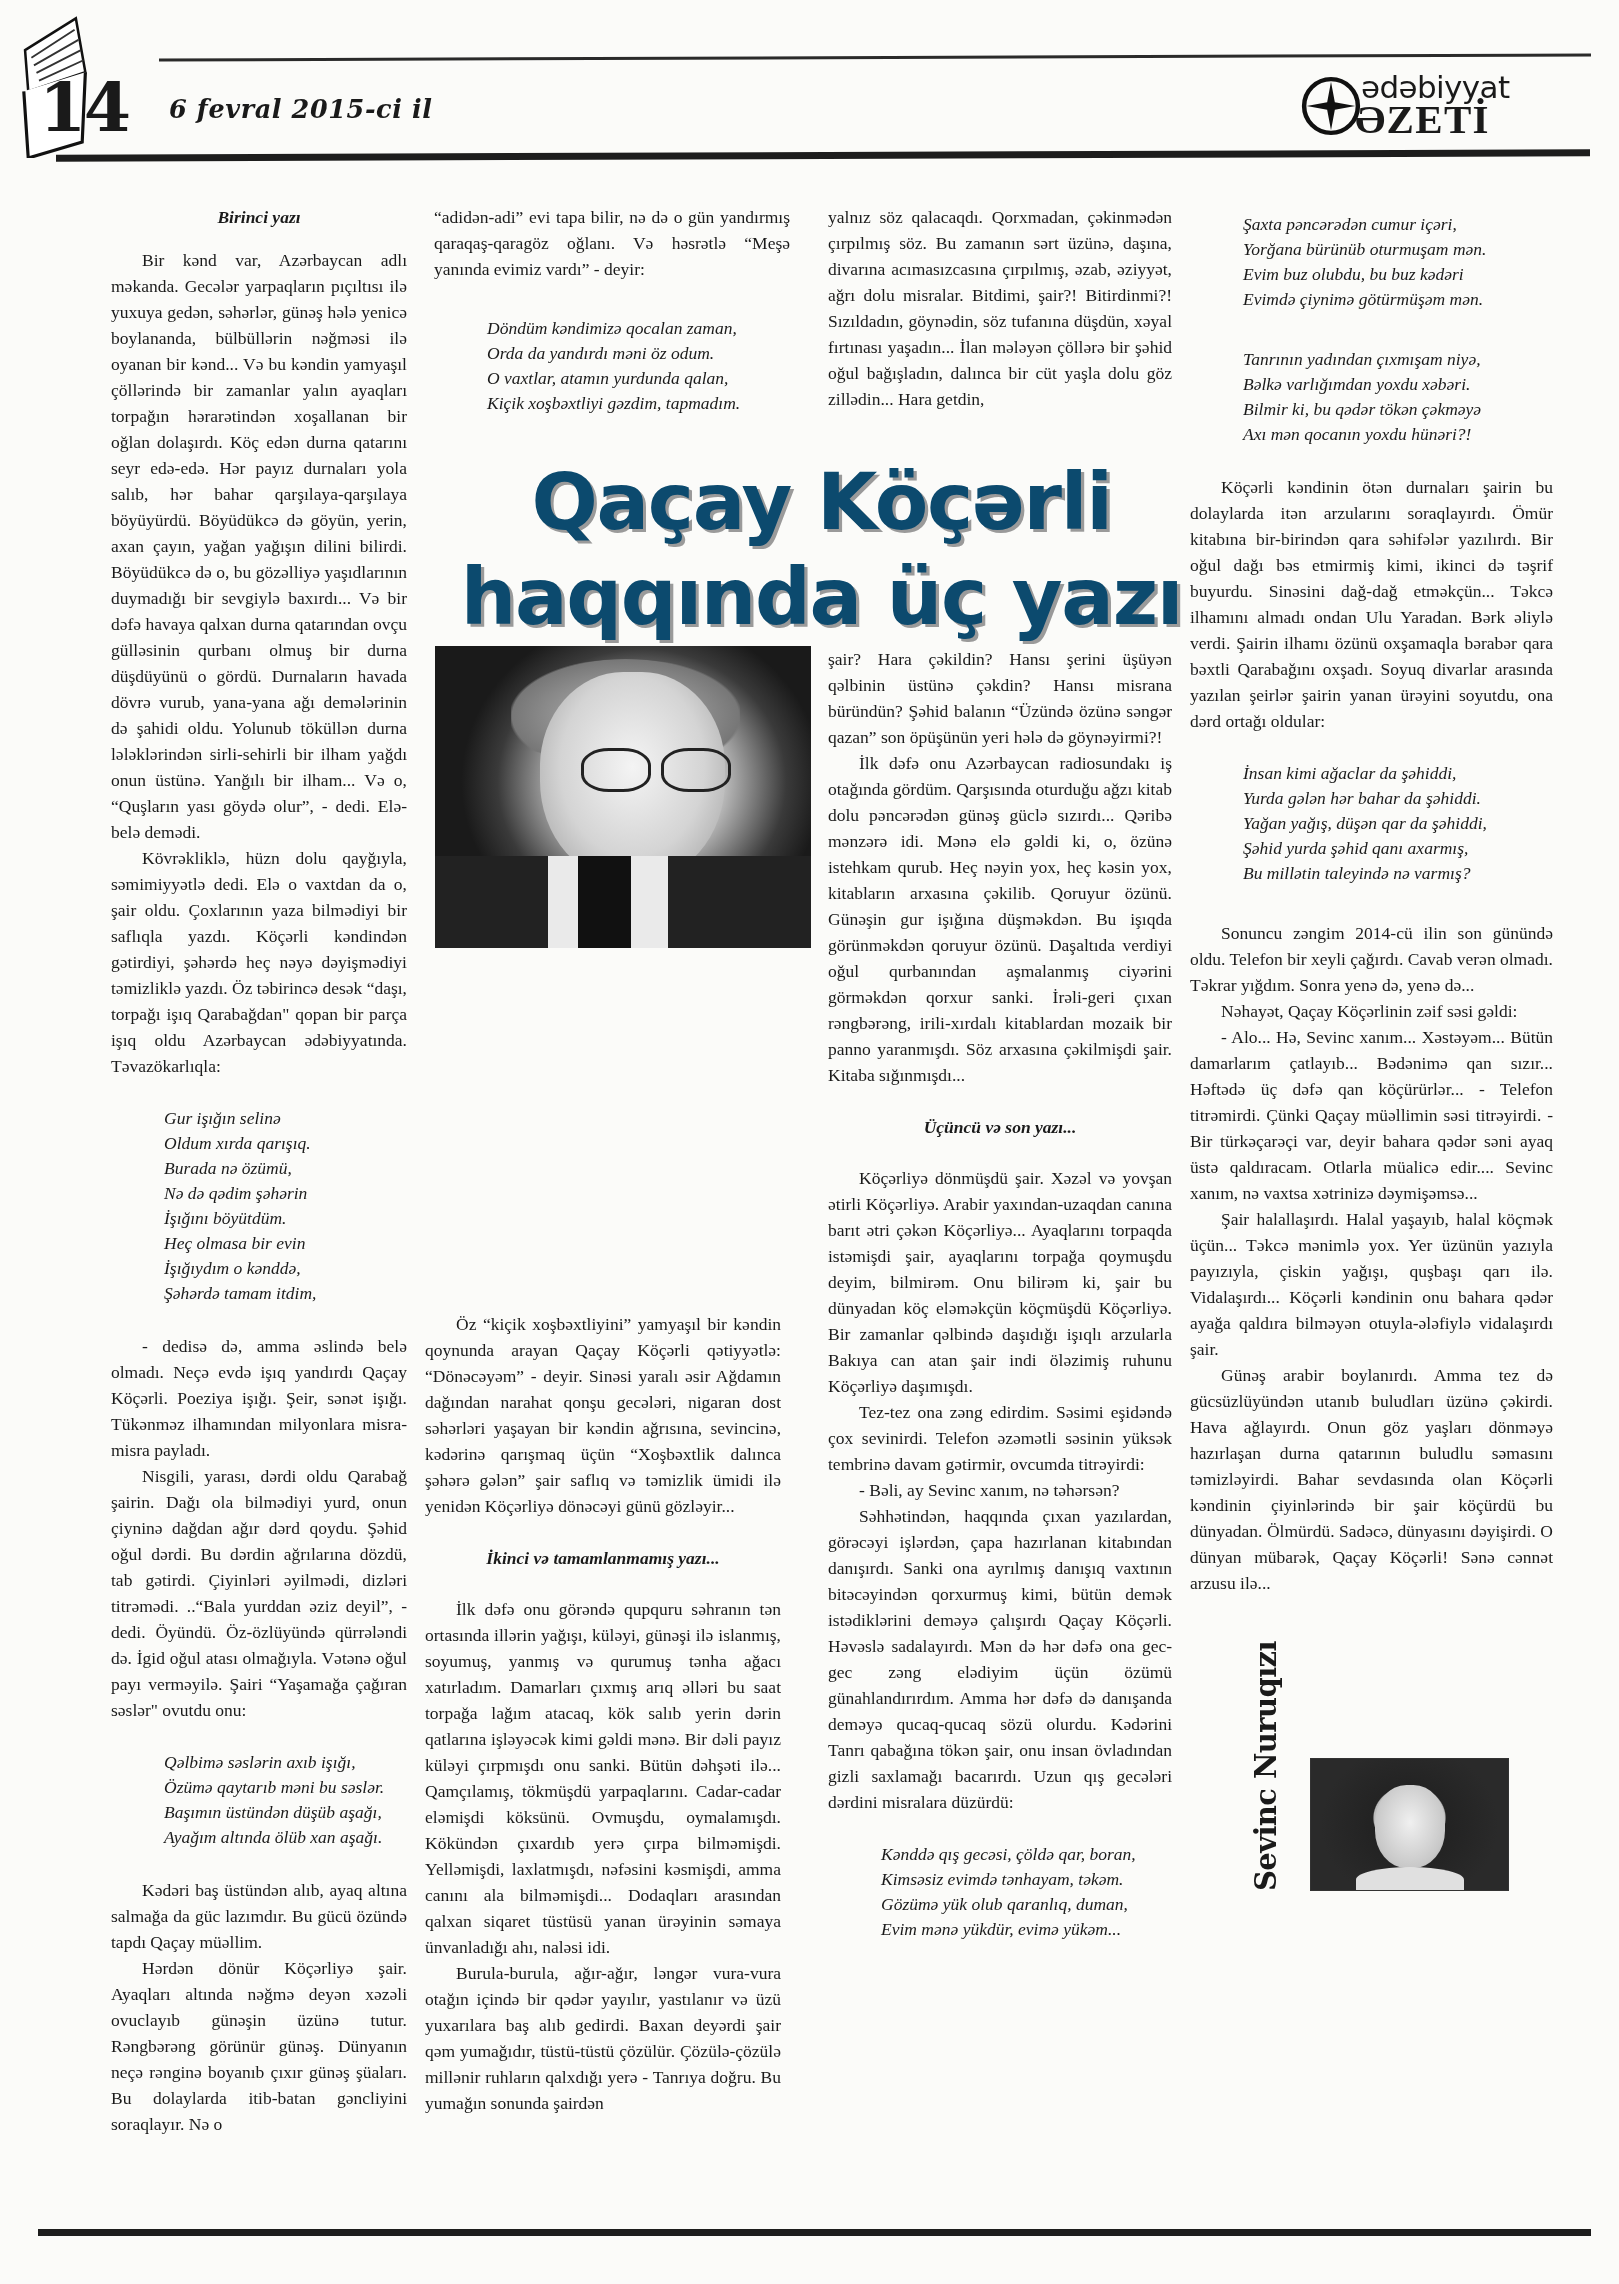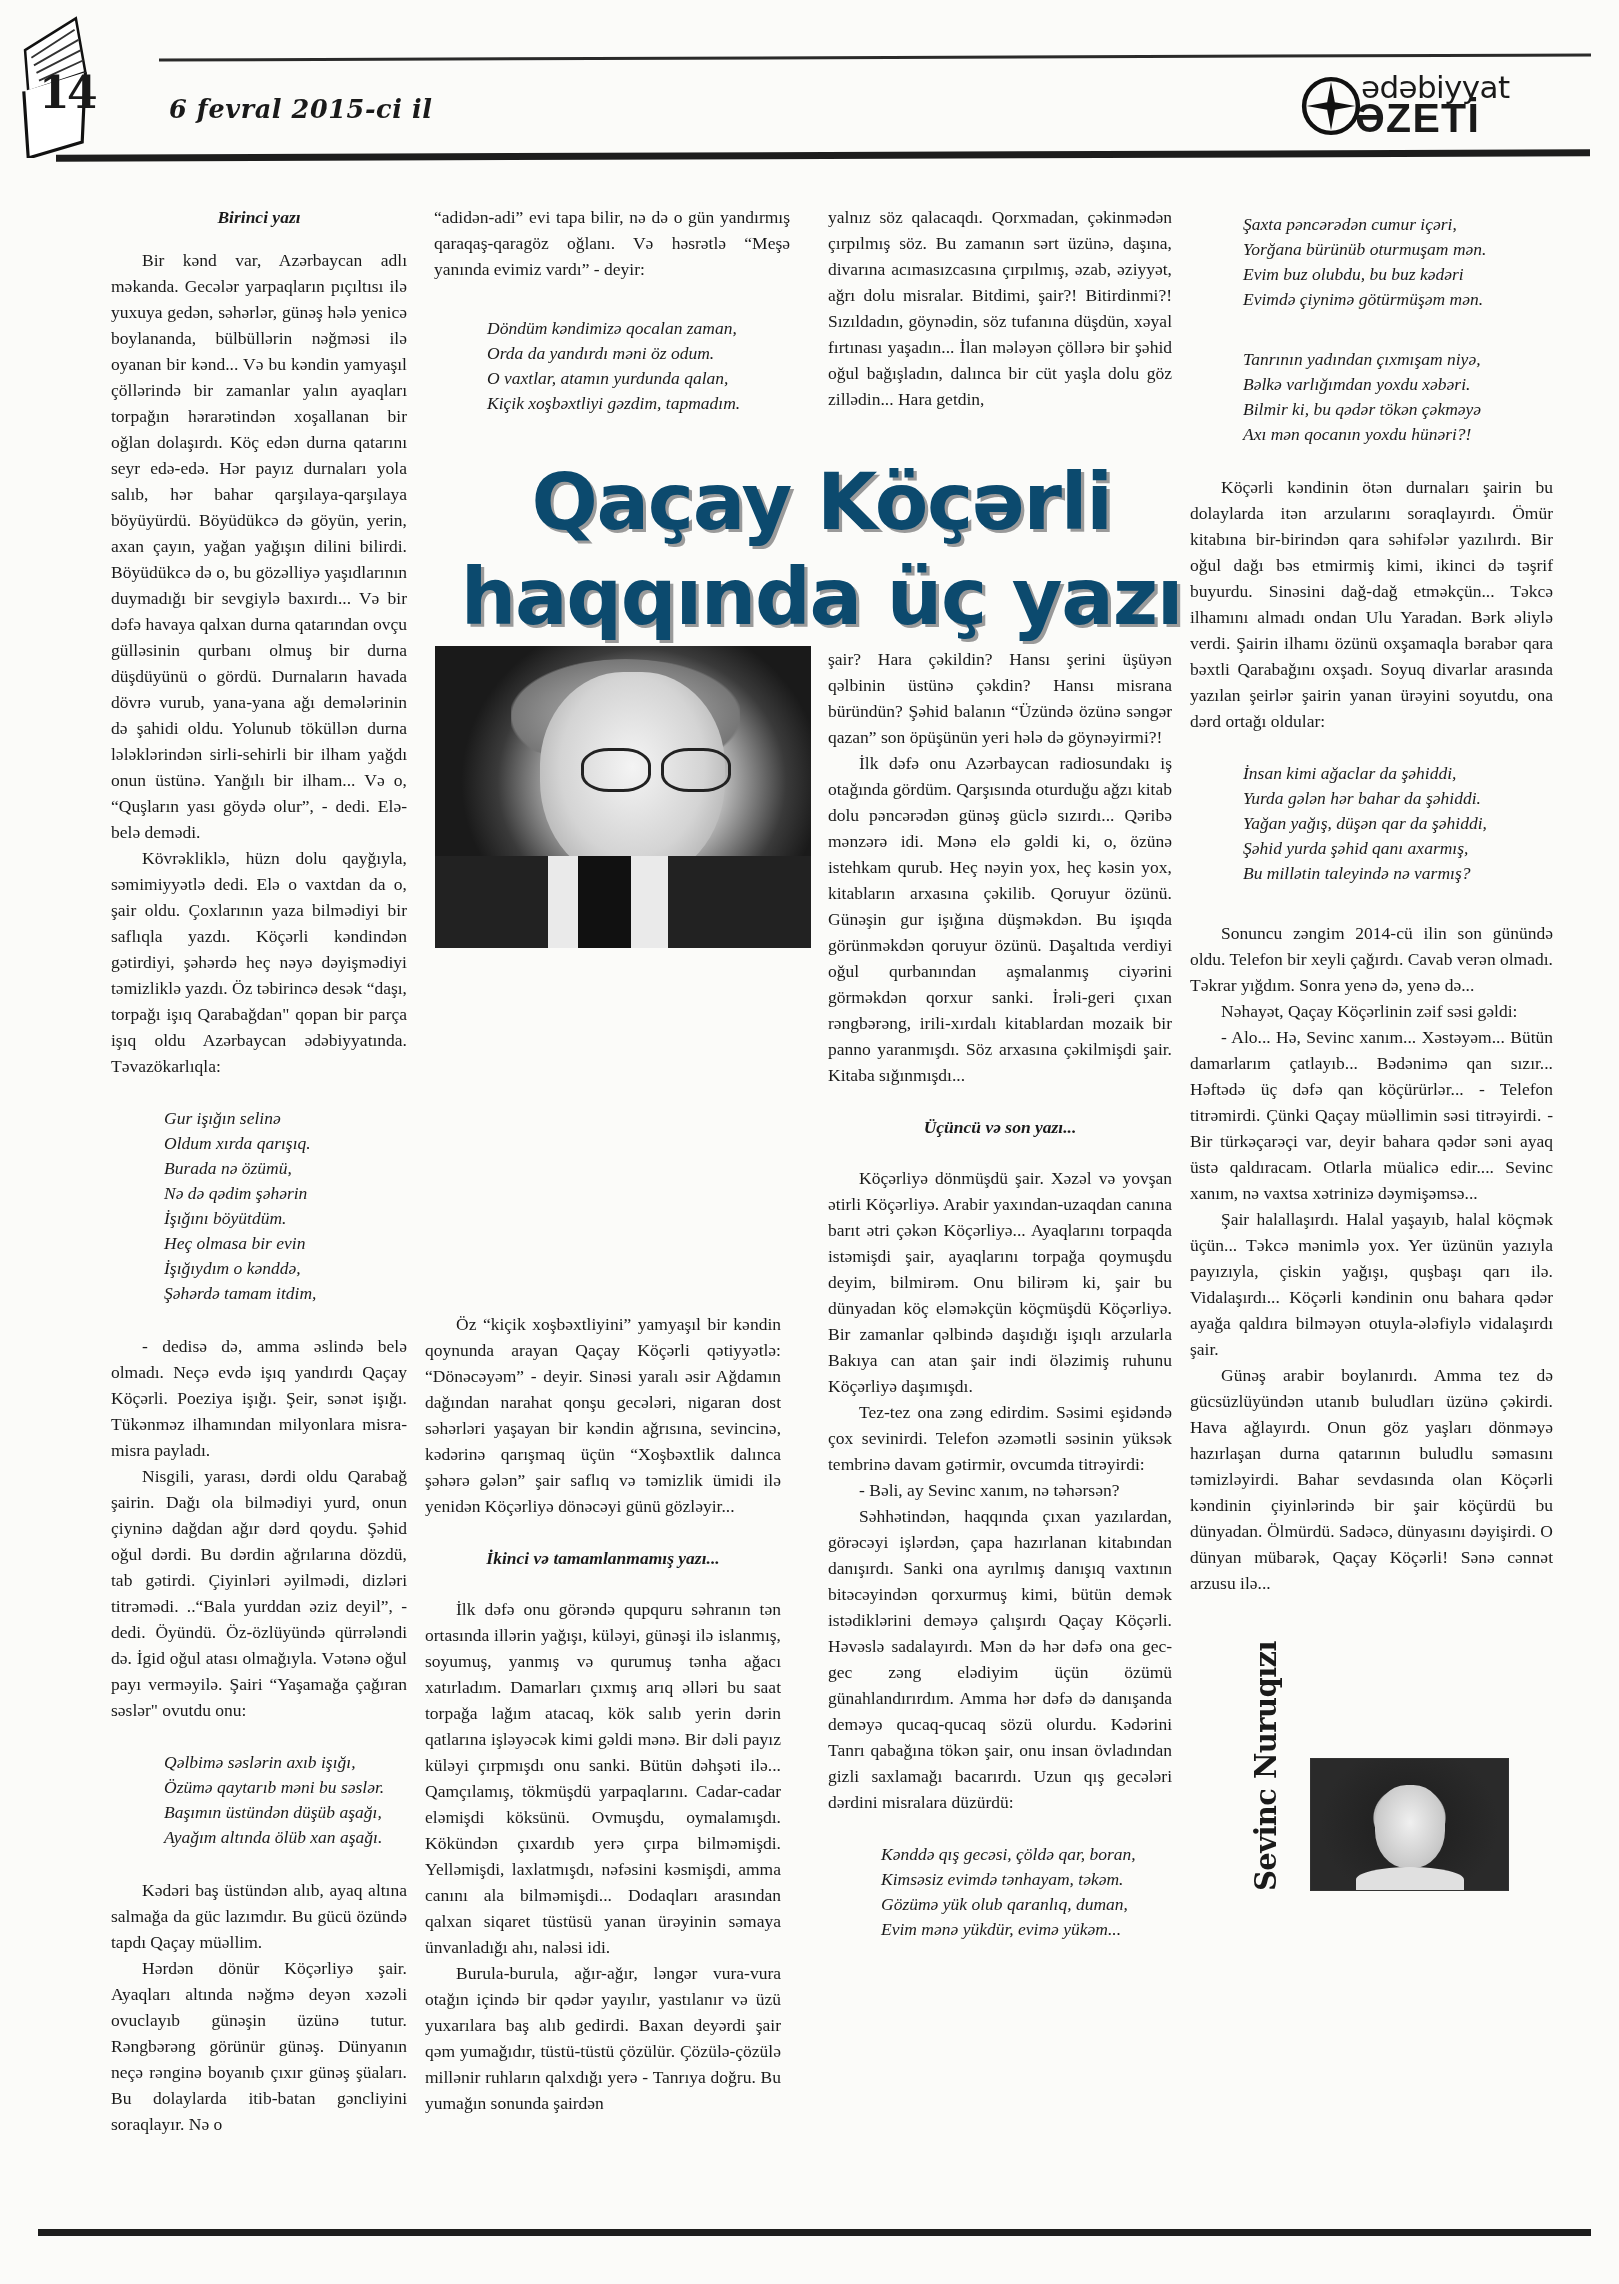--- a/index.html
+++ b/index.html
@@ -4,29 +4,29 @@
 <style>
   html, body { margin:0; padding:0; }
   body {
     width:1619px; height:2284px; background:#fbfbf9; color:#1a1a1a;
     font-family:"Liberation Serif","DejaVu Serif",serif; position:relative; overflow:hidden;
   }
   .page { position:absolute; left:0; top:0; width:1619px; height:2284px; }
 
   
   .book-icon { position:absolute; left:11.5px; top:11.5px; width:115px; height:146px; }
-  .page-num { position:absolute; left:39px; top:67px; font-size:44px; font-weight:bold;
+  .page-num { position:absolute; left:39px; top:67px; font-size:68px; font-weight:bold;
     font-family:"DejaVu Serif",serif; letter-spacing:-2.5px; }
   .date { position:absolute; left:169px; top:94px; font-size:25.5px; font-weight:bold;
     font-family:"DejaVu Serif",serif; letter-spacing:0.6px;font-style:italic; }
   .rule-top { position:absolute; left:159px; top:56px; width:1432px; height:3.2px; background:#2a2a2a; transform:rotate(-0.2deg); }
   .rule-head { position:absolute; left:56px; top:152px; width:1534px; height:7px; background:#1d1d1d; transform:rotate(-0.2deg); }
   .logo { position:absolute; left:1299px; top:69px; width:261px; height:70px; }
   .logo-top { position:absolute; left:62px; top:0; font-size:31px; font-weight:normal; font-family:"DejaVu Sans",sans-serif; letter-spacing:-0.6px; }
-  .logo-bottom { position:absolute; left:56px; top:25.5px; font-size:41px; font-weight:bold; font-family:Liberation Sans, sans-serif; letter-spacing:1.3px; }
+  .logo-bottom { position:absolute; left:56px; top:25.5px; font-size:41px; font-weight:bold; font-family:Liberation Serif, serif; letter-spacing:1.3px; }
   .logo-emblem { position:absolute; left:0; top:5.1px; width:64px; height:64px; }
 
   
   .col { position:absolute; font-size:17.5px; line-height:26px; text-align:justify; }
   .col p { margin:0; text-indent:31px; }
   .col p.noindent { text-indent:0; }
   .col .subhead { text-align:center; font-style:italic; font-weight:bold; margin:0; text-indent:0; }
   .col .poem { font-style:italic; margin:8px; padding-left:45px; text-align:left; }
   .col .poem div { line-height:25px; }
   .col1 { left:111px; top:204px; width:296px; }

